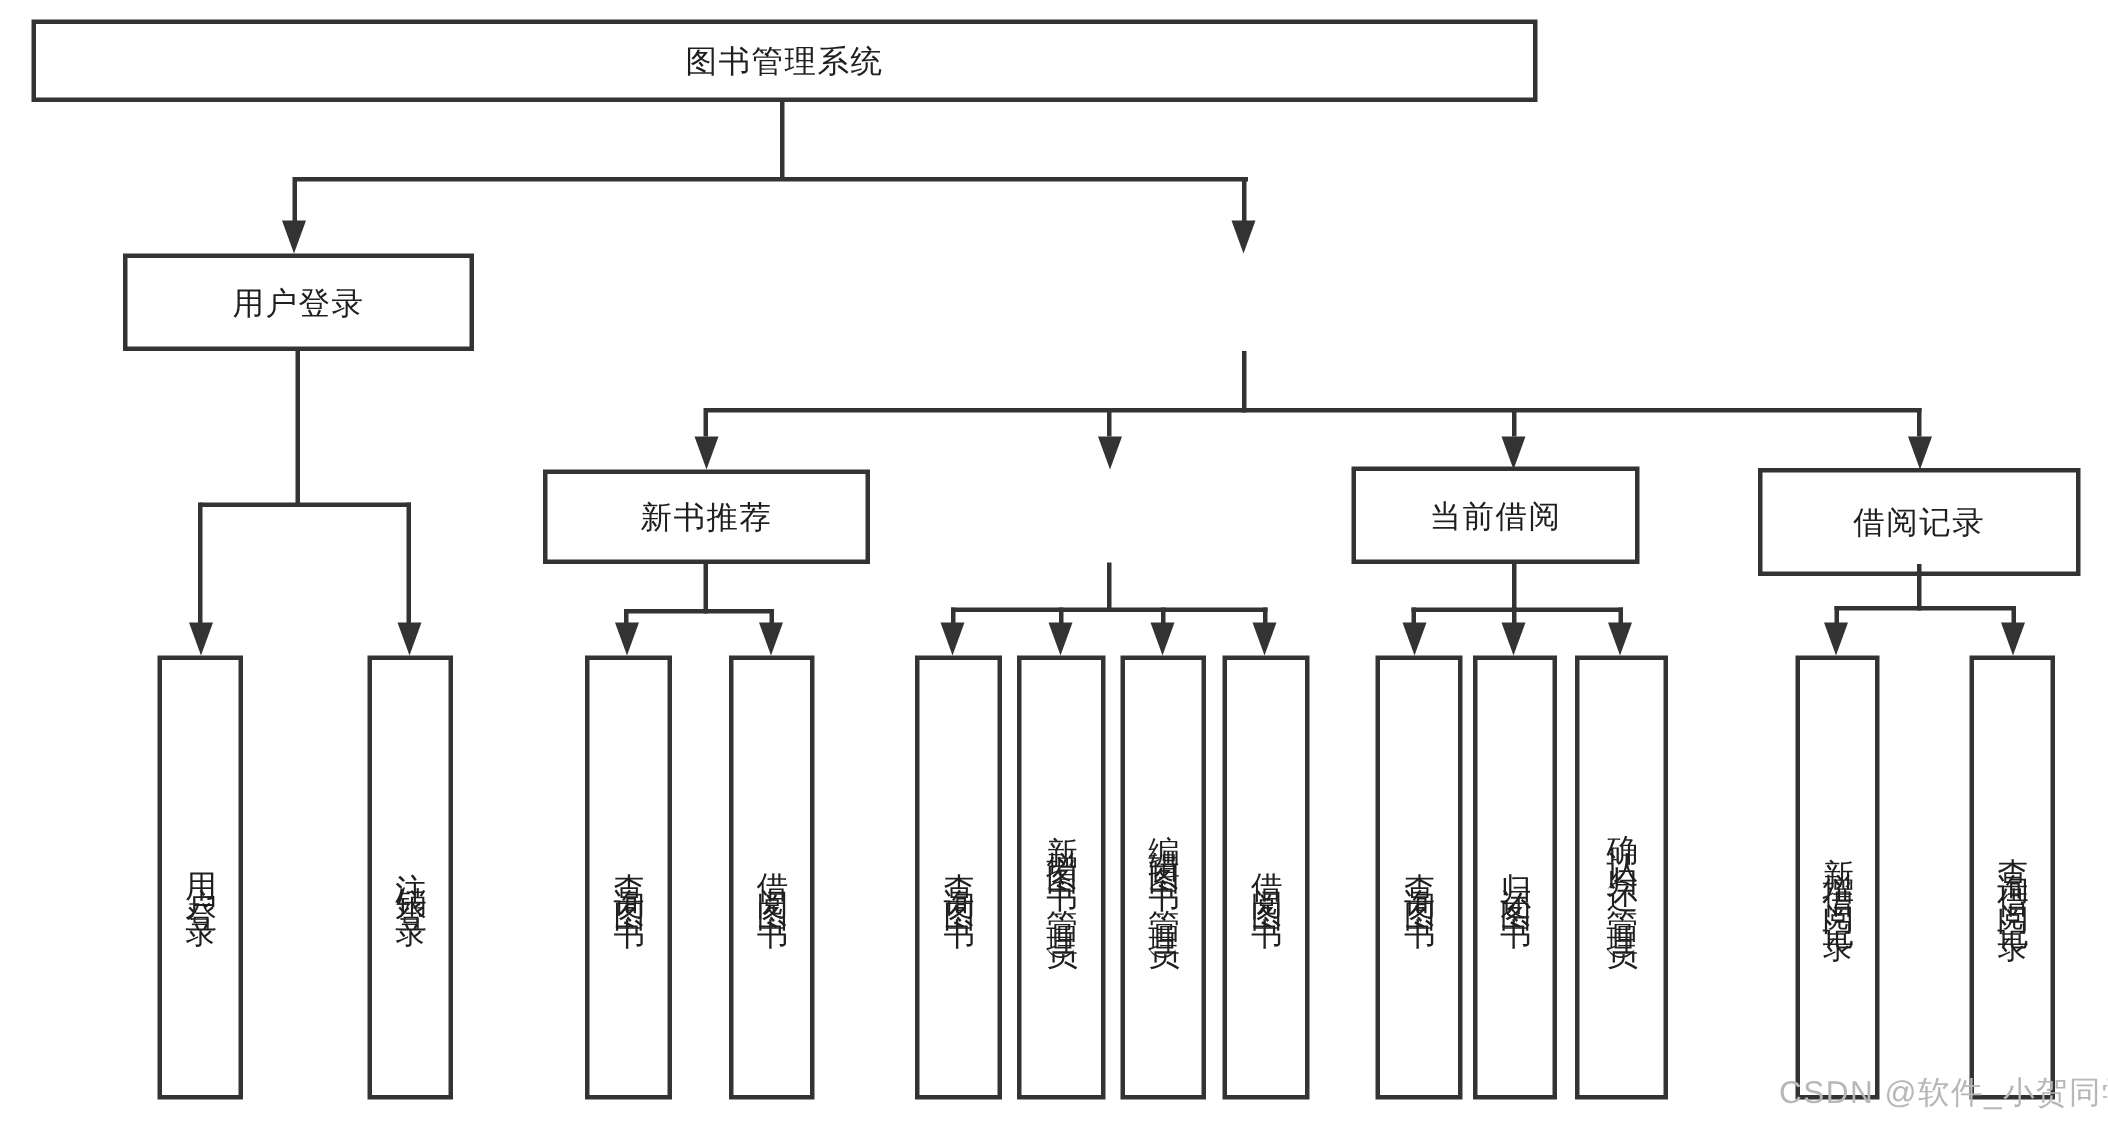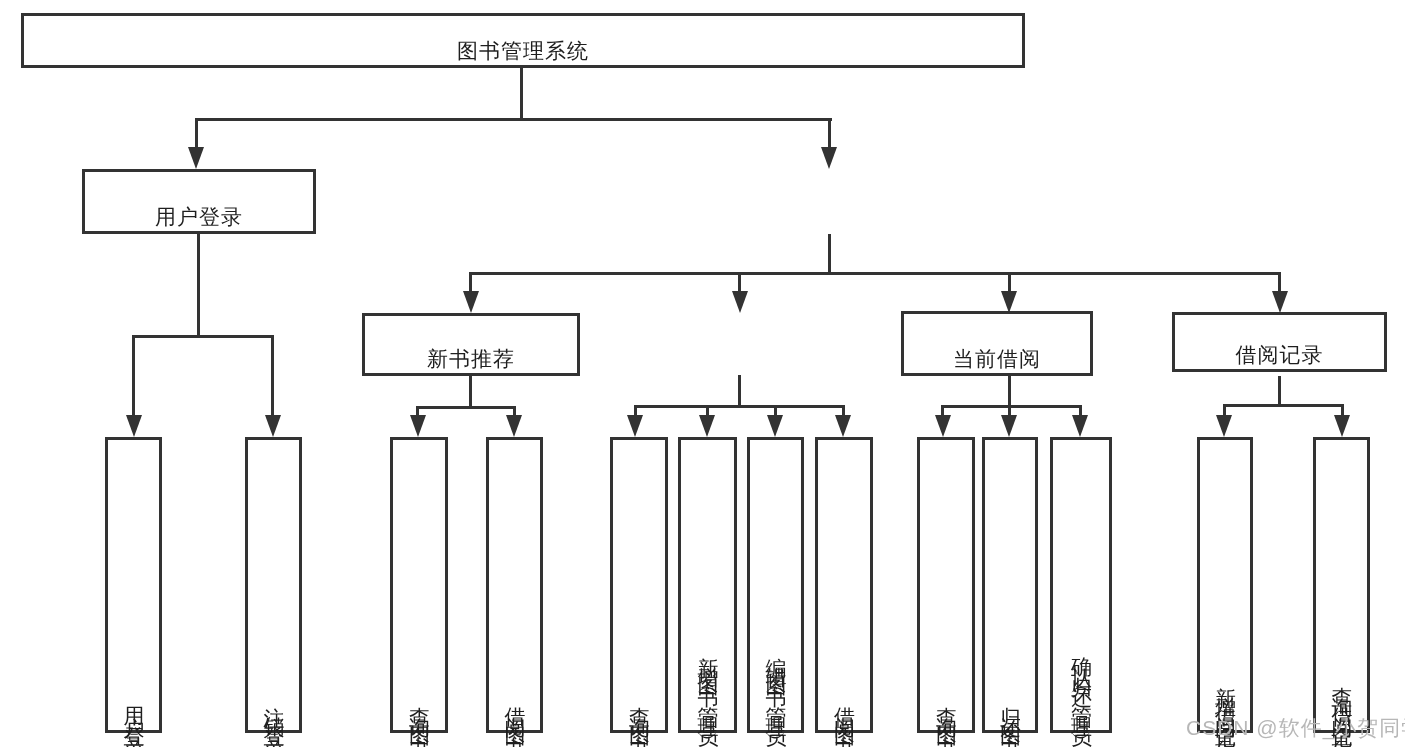--- a/index.html
+++ b/index.html
@@ -12,27 +12,26 @@
   body{font-family:"Liberation Sans","DejaVu Sans",sans-serif;}
   #stage{position:relative;width:1405px;height:747px;background:var(--bg);overflow:hidden;}
 
   
   .node{
     position:absolute;
     box-sizing:border-box;
     border:3px solid var(--line);
     background:#fff;
     display:flex;
-    align-items:flex-end;
+    align-items:center;
     justify-content:center;
     color:var(--text);
     font-size:21px;
     letter-spacing:1px;
     white-space:nowrap;
-    font-family:Liberation Serif, serif;
   }
   .leaf span{
     writing-mode:vertical-rl;
     text-orientation:mixed;
     letter-spacing:10px;
     line-height:1;
     white-space:nowrap;
   }
 
   
@@ -72,21 +71,21 @@
 
   <div class="node" style="left:362px;top:313px;width:218px;height:63px">
     <span>新书推荐</span>
   </div>
 
 
   <div class="node" style="left:901px;top:311px;width:192px;height:65px">
     <span>当前借阅</span>
   </div>
 
-  <div class="node" style="left:1172px;top:312px;width:215px;height:60px">
+  <div class="node" style="left:1172px;top:312px;width:215px;height:72px">
     <span>借阅记录</span>
   </div>
 
   <div class="node leaf" style="left:105px;top:437px;width:57px;height:296px">
     <span>用户登录</span>
   </div>
   <div class="node leaf" style="left:245px;top:437px;width:57px;height:296px">
     <span>注销登录</span>
   </div>
 

